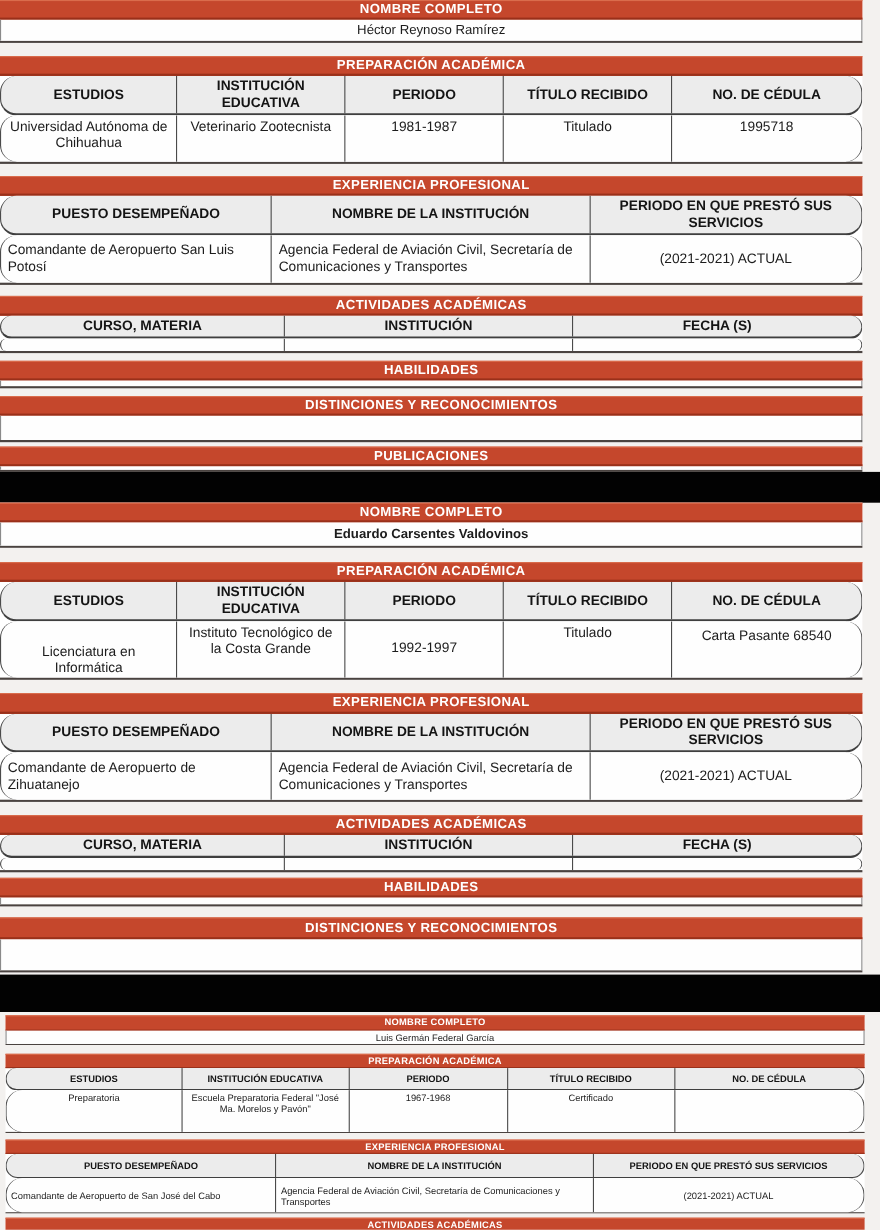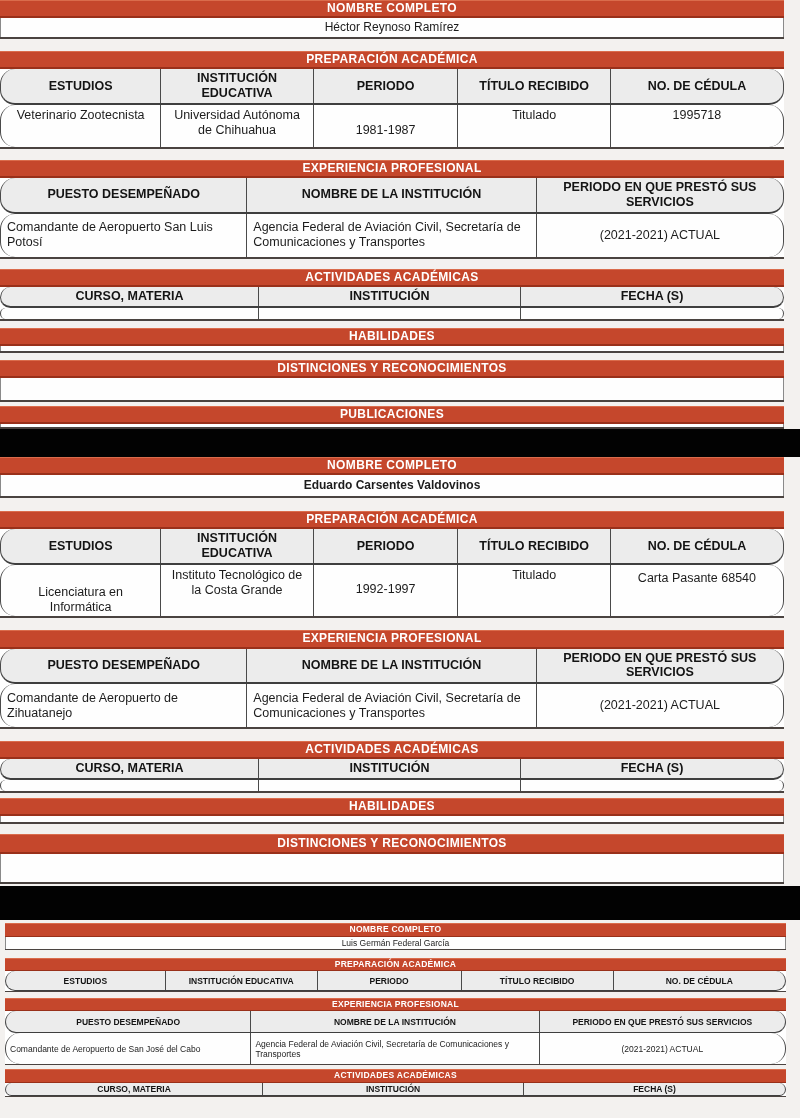--- a/index.html
+++ b/index.html
@@ -75,23 +75,23 @@
   <div class="tbl">
     <div class="bar">PREPARACIÓN ACADÉMICA</div>
     <div class="cols prep hdr" style="min-height:30px">
       <div class="cell">ESTUDIOS</div>
       <div class="cell">INSTITUCIÓN EDUCATIVA</div>
       <div class="cell">PERIODO</div>
       <div class="cell">TÍTULO RECIBIDO</div>
       <div class="cell">NO. DE CÉDULA</div>
     </div>
     <div class="cols prep bodyrow" style="min-height:42px">
+      <div class="cell" style="align-items:flex-start;padding-top:3px">Universidad Autónoma de Chihuahua</div>
       <div class="cell" style="align-items:flex-start;padding-top:3px">Veterinario Zootecnista</div>
-      <div class="cell" style="align-items:flex-start;padding-top:3px">Universidad Autónoma de Chihuahua</div>
-      <div class="cell" style="align-items:flex-start;padding-top:18px">1981-1987</div>
+      <div class="cell" style="align-items:flex-start;padding-top:3px">1981-1987</div>
       <div class="cell" style="align-items:flex-start;padding-top:3px">Titulado</div>
       <div class="cell" style="align-items:flex-start;padding-top:3px">1995718</div>
     </div>
   </div>
   <div class="gap" style="height:11px"></div>
 
   <div class="tbl">
     <div class="bar">EXPERIENCIA PROFESIONAL</div>
     <div class="cols exp hdr" style="min-height:30px">
       <div class="cell">PUESTO DESEMPEÑADO</div>
@@ -222,20 +222,27 @@
 
   <div class="tbl">
     <div class="bar">PREPARACIÓN ACADÉMICA</div>
     <div class="cols prep hdr" style="min-height:19px">
       <div class="cell">ESTUDIOS</div>
       <div class="cell">INSTITUCIÓN EDUCATIVA</div>
       <div class="cell">PERIODO</div>
       <div class="cell">TÍTULO RECIBIDO</div>
       <div class="cell">NO. DE CÉDULA</div>
     </div>
+    <div class="cols prep bodyrow" style="min-height:38px">
+      <div class="cell" style="align-items:flex-start;padding-top:2px">Preparatoria</div>
+      <div class="cell" style="align-items:flex-start;padding-top:2px;max-width:100%;">Escuela Preparatoria Federal "José Ma. Morelos y Pavón"</div>
+      <div class="cell" style="align-items:flex-start;padding-top:2px">1967-1968</div>
+      <div class="cell" style="align-items:flex-start;padding-top:2px">Certificado</div>
+      <div class="cell"></div>
+    </div>
   </div>
   <div class="gap" style="height:6px"></div>
 
   <div class="tbl">
     <div class="bar">EXPERIENCIA PROFESIONAL</div>
     <div class="cols exp hdr" style="min-height:21px">
       <div class="cell">PUESTO DESEMPEÑADO</div>
       <div class="cell">NOMBRE DE LA INSTITUCIÓN</div>
       <div class="cell">PERIODO EN QUE PRESTÓ SUS SERVICIOS</div>
     </div>

